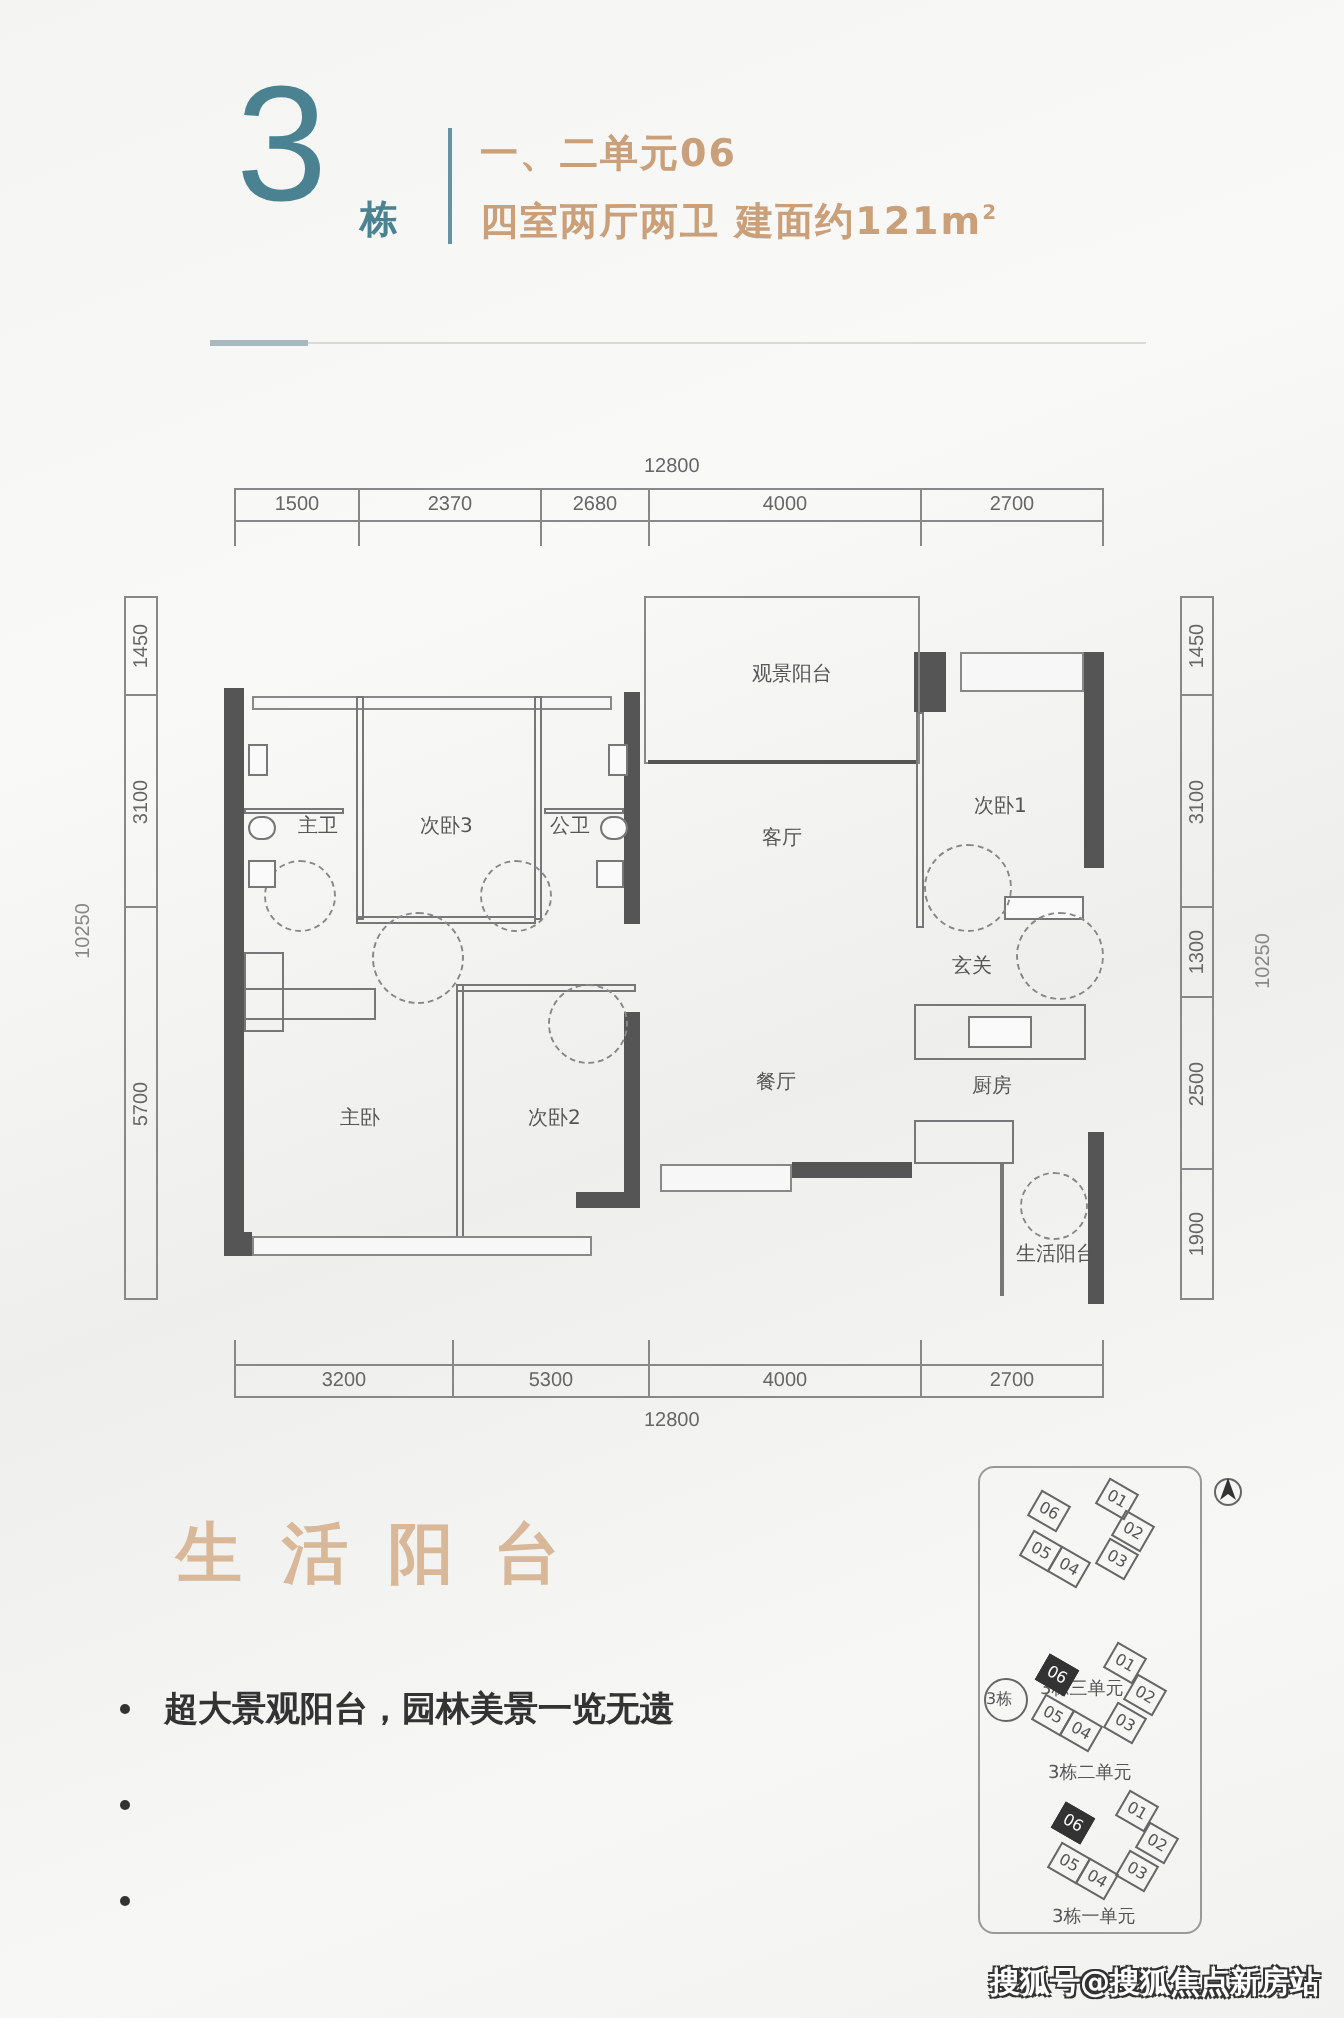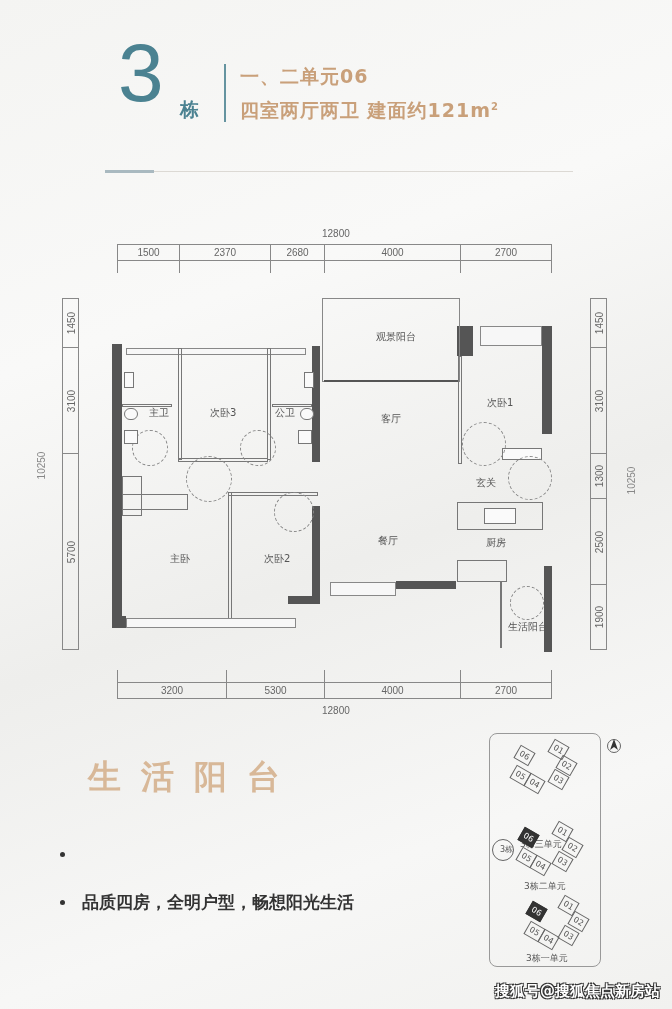--- a/index.html
+++ b/index.html
@@ -46,21 +46,21 @@
   .sec-title { left: 88px; top: 755px; font-size: 33px; color: #d8b898; letter-spacing: 20px; font-weight: bold; }
   .bullets { left: 60px; top: 830px; }
   .bullet { display: flex; align-items: center; height: 48px; font-size: 17px; font-weight: bold; color: #333; }
   .bullet .dot { width: 5px; height: 5px; background: #333; border-radius: 50%; margin-right: 17px; }
 
   
   .sitemap { left: 489px; top: 733px; width: 112px; height: 234px; border: 1px solid #999; border-radius: 8px; }
   .sm-label { position: absolute; font-size: 9px; color: #555; white-space: nowrap; }
   .unit { position: absolute; width: 17px; height: 15px; border: 1px solid #666; font-size: 8px; line-height: 13px; text-align: center; color: #555; background: transparent; }
   .unit.sel { background: #333; color: #fff; border-color: #333; }
-  .badge3 { position: absolute; left: 2px; top: 105px; width: 22px; height: 22px; border: 1px solid #666; border-radius: 50%; font-size: 8px; line-height: 20px; text-align: right; color: #555; }
+  .badge3 { position: absolute; left: 2px; top: 105px; width: 22px; height: 22px; border: 1px solid #666; border-radius: 50%; font-size: 8px; line-height: 20px; text-align: left; color: #555; }
   .compass { left: 606px; top: 736px; width: 16px; height: 18px; }
 
   .watermark { right: 12px; top: 982px; font-size: 15px; color: #fff; font-weight: bold; text-shadow: 1px 1px 0 #333, -1px -1px 0 #333, 1px -1px 0 #333, -1px 1px 0 #333; }
 </style>
 </head>
 <body>
 
 <div class="abs big-num">3</div>
 <div class="abs dong">栋</div>
 <div class="abs vdiv"></div>
@@ -202,24 +202,27 @@
     <div class="dim-cell" style="width:136px">4000</div>
     <div class="dim-cell" style="width:92px">2700</div>
   </div>
 </div>
 <div class="abs dimtext" style="left:322px;top:705px;">12800</div>
 
 <div class="abs sec-title">生活阳台</div>
 <div class="abs bullets">
   <div class="bullet">
       <span class="dot"></span>
+      <span>超大景观阳台，园林美景一览无遗</span>
     </div>
   <div class="bullet">
       <span class="dot"></span>
-      <span>品质四房，全明户型，畅想阳光生活</span>
+    </div>
+  <div class="bullet">
+      <span class="dot"></span>
     </div>
 </div>
 
 <div class="abs sitemap">
 
   <div class="unit" style="left:26px;top:14px;transform:rotate(30deg)">06</div>
   <div class="unit" style="left:22px;top:34px;transform:rotate(30deg)">05</div>
   <div class="unit" style="left:36px;top:42px;transform:rotate(30deg)">04</div>
   <div class="unit" style="left:60px;top:8px;transform:rotate(30deg)">01</div>
   <div class="unit" style="left:68px;top:24px;transform:rotate(30deg)">02</div>

